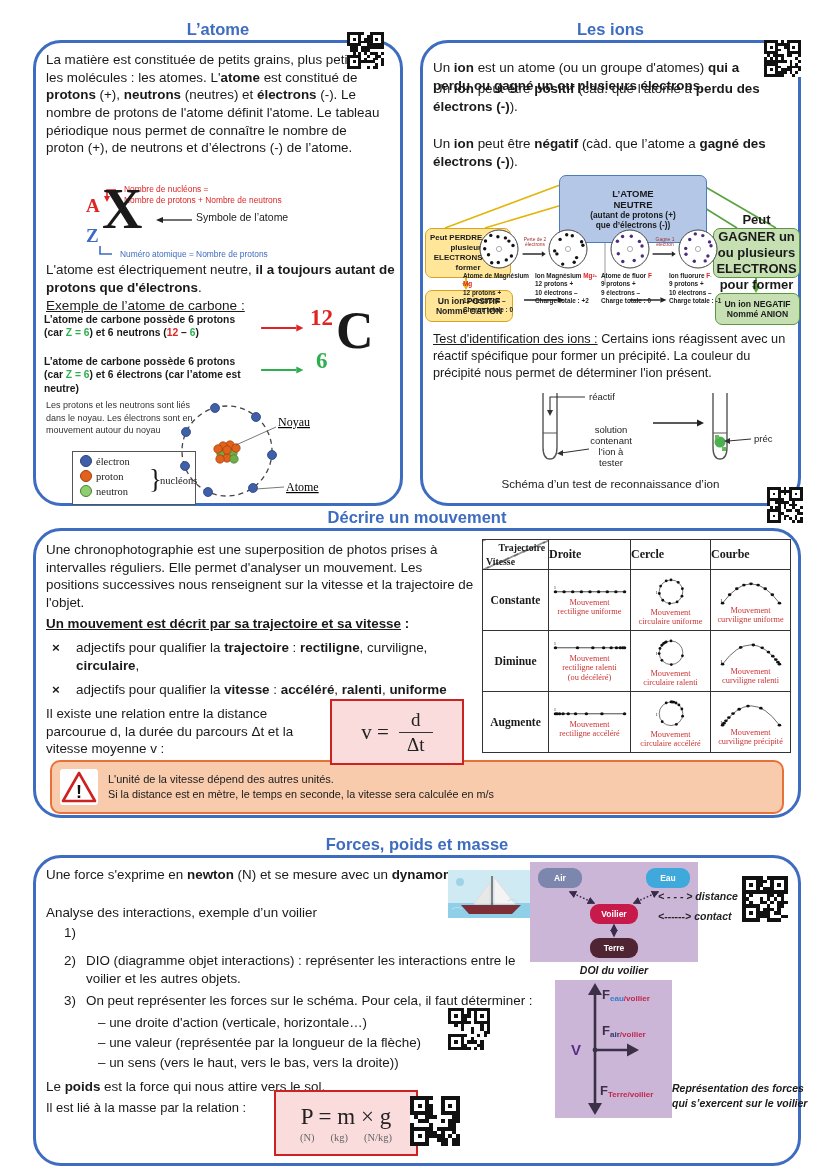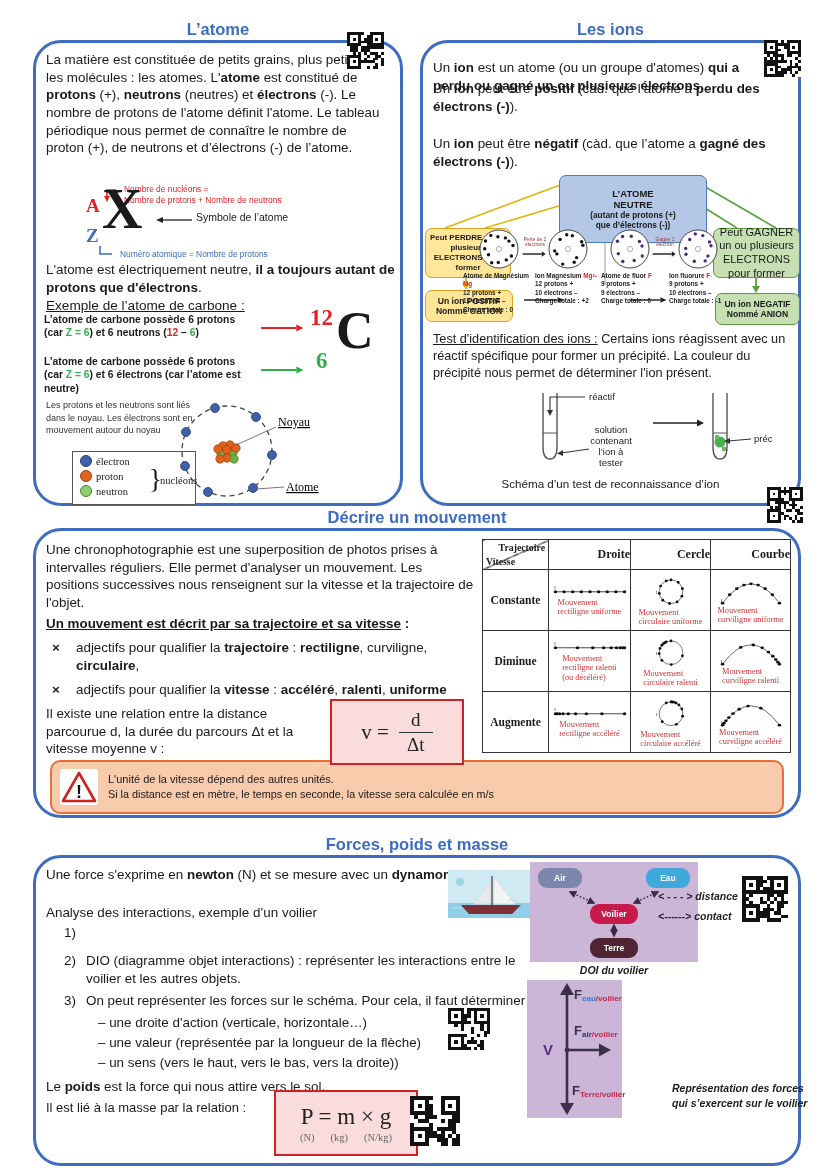--- a/index.html
+++ b/index.html
@@ -26,24 +26,24 @@
   .gbox{background:#c6e0b4;border:1.5px solid #5c9643}
   .nbox{background:#b4c7e7;border:1.5px solid #4a7ebb}
   .capt{position:absolute;font-size:6.4px;line-height:1.32;font-weight:600;color:#222;z-index:2}
   .alab{position:absolute;font-size:4.9px;color:#a03030;z-index:3;text-align:center}
   
   table.motion{border-collapse:collapse;position:absolute;background:#fff;z-index:2}
   .motion td{border:1.3px solid #333;padding:0;font-family:"Liberation Serif",serif;vertical-align:middle}
   .corner{position:relative;background:linear-gradient(to bottom right,transparent 49%,#333 49%,#333 51%,transparent 51%)}
   .corner .ct{position:absolute;top:2px;right:3px;font-size:9.8px;font-weight:bold}
   .corner .cb{position:absolute;bottom:2px;left:3px;font-size:9.8px;font-weight:bold}
-  .chead{text-align:right;font-weight:bold;font-size:12px}
+  .chead{text-align:left;font-weight:bold;font-size:12px}
   .rlab{text-align:center;font-weight:bold;font-size:11.5px}
   .cellwrap{display:flex;flex-direction:column;align-items:center;justify-content:center;height:100%;padding:2px 0}
-  .ccap div{font-size:8.3px;color:#cb3434;line-height:1.12;}
+  .ccap div{font-size:8.3px;color:#cb3434;line-height:1.12;text-align:center}
   .fbox{position:absolute;background:#fadcdc;border:2.2px solid #cc2222;display:flex;align-items:center;justify-content:center;z-index:2}
   .warn{position:absolute;background:#f8cbad;border:2px solid #e8713a;border-radius:10px;display:flex;align-items:center;gap:10px;padding:3px 8px}
   .warn .wl{font-weight:normal;line-height:1.35}
   
   .ppanel{position:absolute;background:#cbb6d8}
   .node{position:absolute;border-radius:9px;color:#fff;font-weight:bold;font-size:8.5px;display:flex;align-items:center;justify-content:center;z-index:2}
   .ital{font-style:italic;font-weight:bold}
   .flab{position:absolute;font-weight:bold;font-size:13px;color:#3b3048;line-height:1}
 </style>
 </head>
@@ -285,21 +285,21 @@
   <div class="flowbox nbox" style="left:136px;top:132px;width:144px;height:64px">
     <div style="font-size:9.5px;font-weight:bold">L’ATOME</div>
     <div style="font-size:9.5px;font-weight:bold">NEUTRE</div>
     <div style="font-size:8.3px;font-weight:600">(autant de protons (+)</div>
     <div style="font-size:8.3px;font-weight:600">que d’électrons (-))</div>
   </div>
   <div class="flowbox ybox" style="left:2px;top:185px;width:82px;height:46px">
     <div style="font-size:7.9px;font-weight:bold;line-height:1.25">Peut PERDRE un ou plusieurs ELECTRONS pour former</div>
   </div>
   <div class="flowbox gbox" style="left:290px;top:185px;width:83px;height:46px">
-    <div style="font-size:11px;font-weight:normal;line-height:1.25">Peut GAGNER un ou plusieurs ELECTRONS pour former</div>
+    <div style="font-size:13px;font-weight:bold;line-height:1.25">Peut GAGNER un ou plusieurs ELECTRONS pour former</div>
   </div>
   <div class="flowbox ybox" style="left:2px;top:247px;width:84px;height:28px">
     <div style="font-size:8.6px;font-weight:bold">Un ion POSITIF</div>
     <div style="font-size:8.6px;font-weight:bold">Nommé CATION</div>
   </div>
   <div class="flowbox gbox" style="left:292px;top:250px;width:81px;height:28px">
     <div style="font-size:8.6px;font-weight:bold">Un ion NEGATIF</div>
     <div style="font-size:8.6px;font-weight:bold">Nommé ANION</div>
   </div>
 
@@ -722,21 +722,21 @@
                   <circle cx="7.8" cy="32.0" r="2" fill="#111"></circle>
                   <circle cx="11.1" cy="27.4" r="2" fill="#111"></circle>
                   <circle cx="15.8" cy="21.8" r="2" fill="#111"></circle>
                   <circle cx="22.7" cy="15.7" r="2" fill="#111"></circle>
                   <circle cx="32.6" cy="11.3" r="2" fill="#111"></circle>
                   <circle cx="47.1" cy="14.2" r="2" fill="#111"></circle>
                   <circle cx="68.0" cy="38.0" r="2" fill="#111"></circle>
                 </svg></div>
               <div class="ccap">
                 <div>Mouvement</div>
-                <div>curviligne accéléré</div>
+                <div>curviligne précipité</div>
                 <div></div>
               </div>
             </div>
           </td>
     </tr>
   </tbody>
     </table>
 
   <div class="warn" style="left:14px;top:229px;width:714px;height:44px">
     <svg width="38" height="36" viewBox="0 0 38 36" style="flex:none;background:#fff;border-radius:3px">
@@ -978,21 +978,21 @@
         <span>Voilier</span>
       </div>
     <div class="node" style="left:60px;top:76px;width:48px;height:20px;background:#4f2433">
         <span>Terre</span>
       </div>
   </div>
   <div class="abs ital" style="left:622px;top:32px;font-size:10.5px;color:#222;z-index:3">&lt; - - - &gt; distance</div>
   <div class="abs ital" style="left:622px;top:52px;font-size:10.5px;color:#222;z-index:3">&lt;------&gt; contact</div>
   <div class="abs ital" style="left:494px;top:106px;width:168px;text-align:center;font-size:10.5px">DOI du voilier</div>
 
-  <div class="ppanel" style="left:491px;top:122px;width:95px;height:138px">
+  <div class="ppanel" style="left:519px;top:122px;width:117px;height:138px">
     <svg width="110" height="138" viewBox="0 0 110 138" style="position:absolute;left:0;top:0">
       <line x1="40" y1="12" x2="40" y2="126" stroke="#3b3048" stroke-width="2.6"></line>
       <polygon points="33,15 40,3 47,15" fill="#3b3048"></polygon>
       <polygon points="33,123 40,135 47,123" fill="#3b3048"></polygon>
       <line x1="40" y1="70" x2="74" y2="70" stroke="#3b3048" stroke-width="2.6"></line>
       <polygon points="72,63.5 84,70 72,76.5" fill="#3b3048"></polygon>
       <circle cx="40" cy="70" r="2.4" fill="#3b3048"></circle>
     </svg>
     <div class="flab" style="left:47px;top:8px"><span style="font-weight: 700; color: rgb(59, 48, 72);">F</span><span style="font-weight: 700; color: rgb(47, 127, 208); font-size: 0.62em; vertical-align: -0.3em;">eau</span><span style="font-weight: 700; color: rgb(192, 39, 77); font-size: 0.62em; vertical-align: -0.3em;">/voilier</span></div>
     <div class="flab" style="left:47px;top:44px"><span style="font-weight: 700; color: rgb(59, 48, 72);">F</span><span style="font-weight: 700; color: rgb(53, 53, 107); font-size: 0.62em; vertical-align: -0.3em;">air</span><span style="font-weight: 700; color: rgb(192, 39, 77); font-size: 0.62em; vertical-align: -0.3em;">/voilier</span></div>

